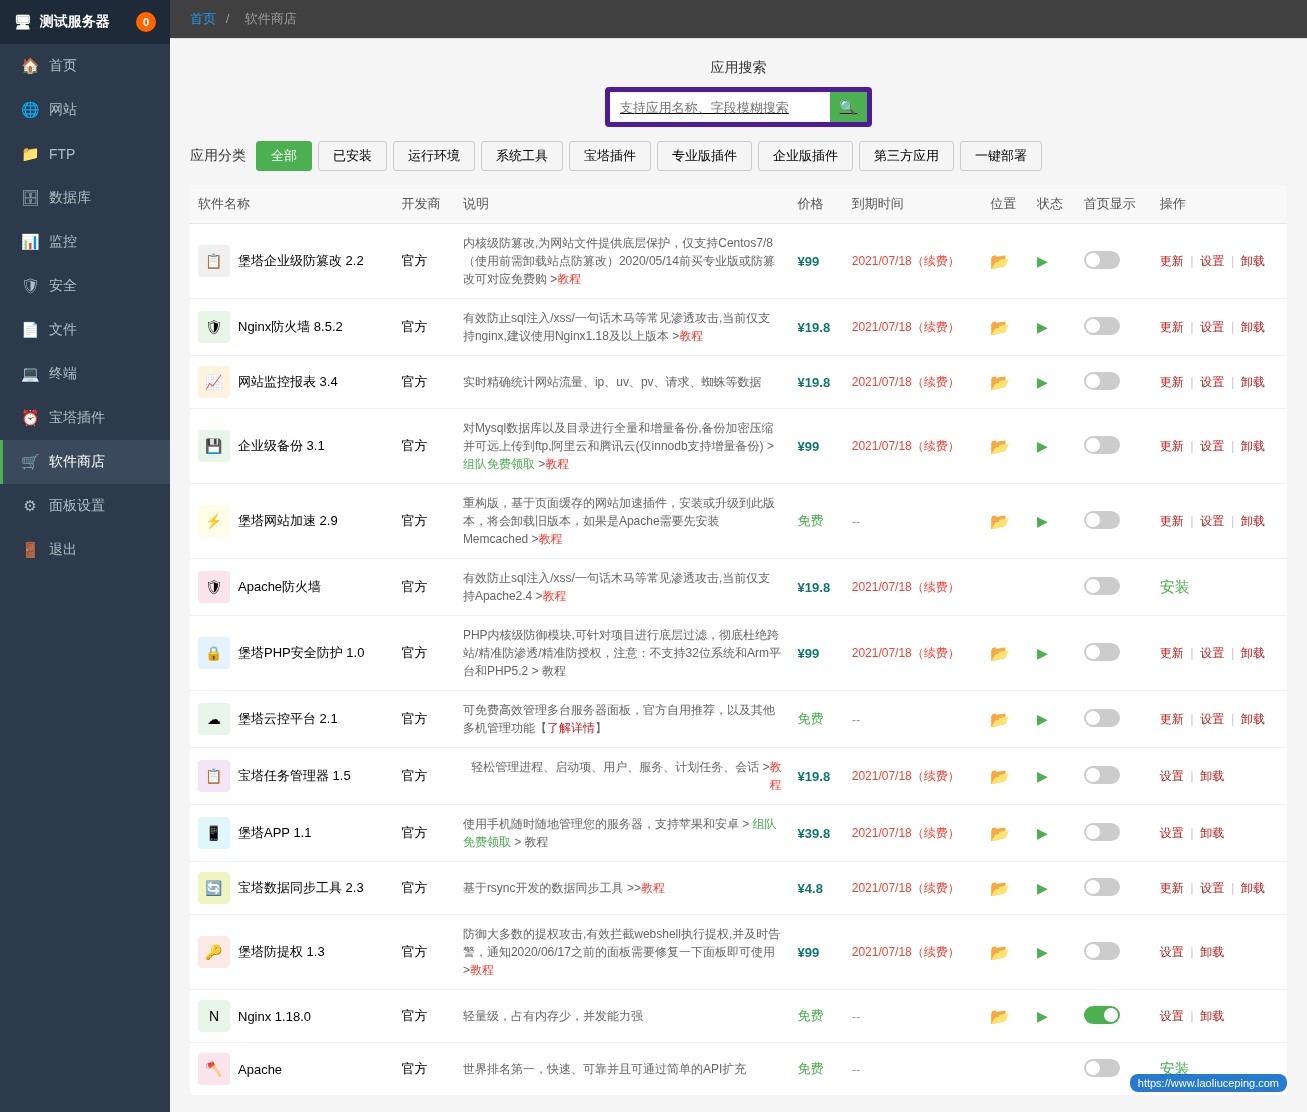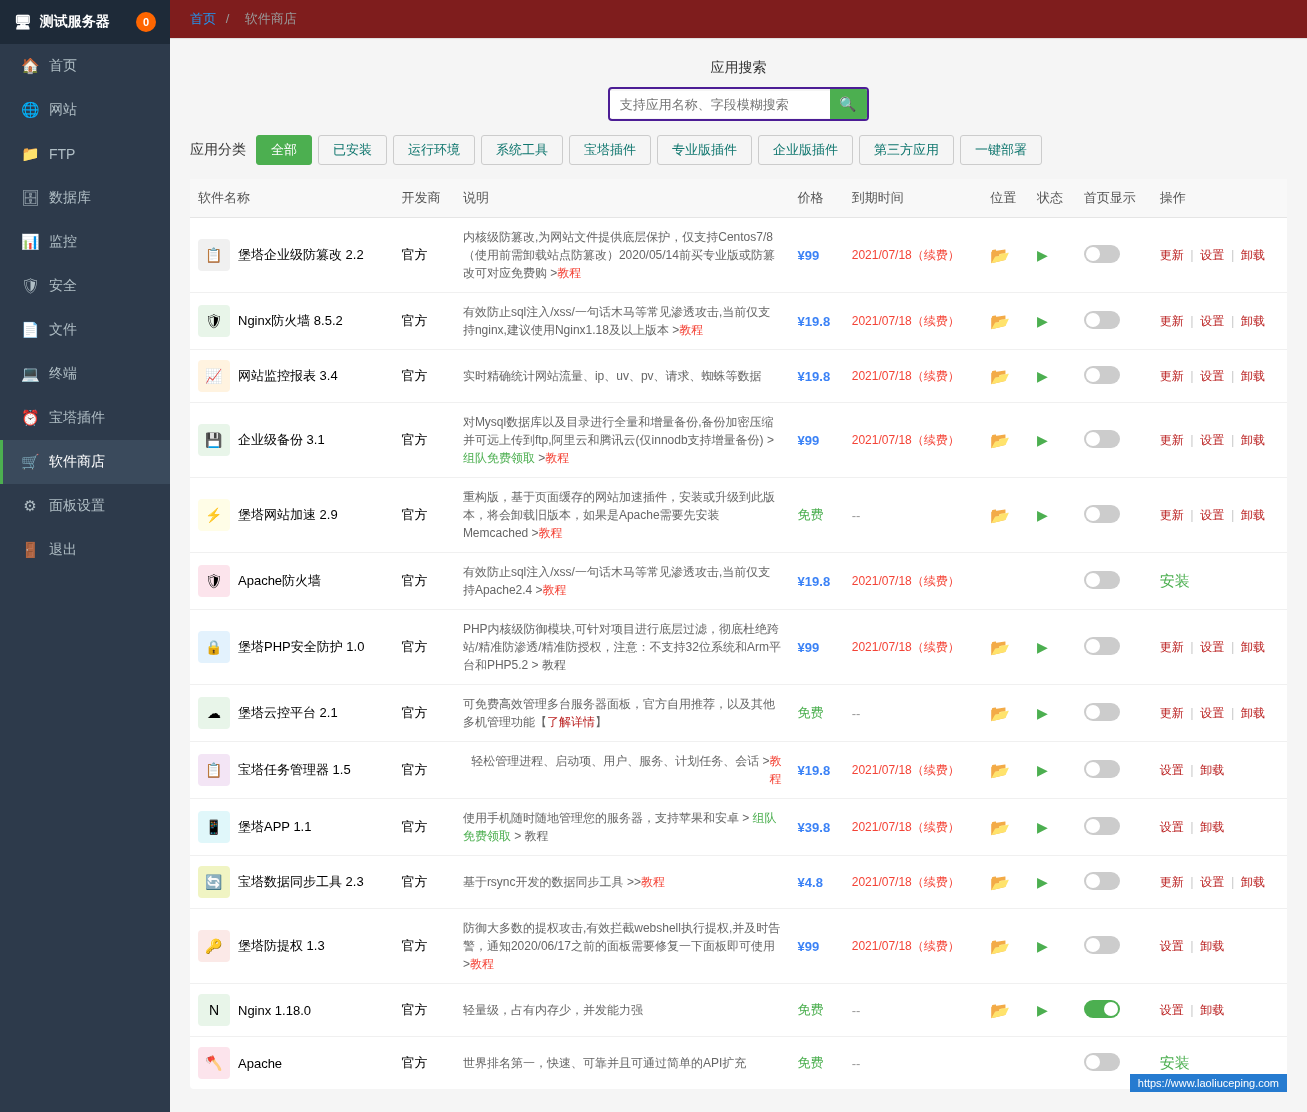--- a/index.html
+++ b/index.html
@@ -49,42 +49,42 @@
       border-left: 3px solid transparent;
     }
     .sidebar-item.active { background: #3a4a5c; color: #fff; border-left: 3px solid #4caf50; }
     .sidebar-item .si-icon { width: 18px; text-align: center; font-size: 15px; }
 
     
     .main { flex: 1; display: flex; flex-direction: column; overflow: hidden; }
 
     
     .topbar {
-      background: #7f1d1d;
+      background: #404040;
       padding: 10px 20px;
       border-bottom: 1px solid #e0e0e0;
       font-size: 13px;
       color: #666;
     }
     .topbar a { color: #2196f3; text-decoration: none; }
     .topbar span { color: #999; margin: 0 6px; }
 
     
     .content { flex: 1; overflow-y: auto; padding: 20px; background: #f5f5f5; }
 
     
     .search-bar {
       display: flex;
       align-items: center;
       gap: 10px;
       margin-bottom: 14px;
       flex-direction: column;
     }
     .search-label { font-size: 14px; color: #333; white-space: nowrap; }
-    .search-input-wrap { display: flex; align-items: center; border: 2px solid #4c1d95; border-radius: 4px; overflow: hidden; }
+    .search-input-wrap { display: flex; align-items: center; border: 5px solid #4c1d95; border-radius: 4px; overflow: hidden; text-decoration: underline; }
     .search-input-wrap input {
       border: none;
       outline: none;
       padding: 6px 10px;
       font-size: 13px;
       width: 220px;
       color: #999;
     }
     .search-btn {
       background: #4caf50;
@@ -104,21 +104,21 @@
       flex-wrap: wrap;
     }
     .filter-label { font-size: 14px; color: #333; margin-right: 4px; }
     .filter-btn {
       padding: 5px 14px;
       border: 1px solid #ccc;
       background: #f5f5f5;
       border-radius: 3px;
       cursor: pointer;
       font-size: 13px;
-      color: #0f766e;
+      color: #000000;
     }
     .filter-btn.active { background: #4caf50; color: #fff; border-color: #4caf50; }
 
     
     .notice-bar {
       background: #fffbf0;
       border: 1px solid #f0d080;
       border-radius: 4px;
       padding: 12px 16px;
       margin-bottom: 14px;
@@ -166,21 +166,21 @@
     .app-icon {
       width: 32px;
       height: 32px;
       border-radius: 4px;
       display: flex;
       align-items: center;
       justify-content: center;
       font-size: 14px;
       flex-shrink: 0;
     }
-    .price { color: #3b82f6; font-weight: bold; }
+    .price { color: #0f766e; font-weight: bold; }
     .price-free { color: #4caf50; }
     .expire-renew { color: #f44336; font-size: 12px; }
     .action-link { color: #b91c1c; cursor: pointer; text-decoration: none; font-size: 12px; }
     .action-sep { color: #ccc; margin: 0 3px; }
     .action-install { color: #4caf50; cursor: pointer; font-size: 15px; }
     .desc-text { color: #666; font-size: 12px; line-height: 1.5; }
     .desc-link { color: #f44336; cursor: pointer; }
     .desc-link-green { color: #4caf50; cursor: pointer; }
     .toggle {
       width: 36px;
@@ -211,21 +211,21 @@
 
     
     .watermark {
       position: fixed;
       bottom: 20px;
       right: 20px;
       background: rgba(0,100,200,0.85);
       color: #fff;
       font-size: 11px;
       padding: 3px 8px;
-      border-radius: 0;
+      border-radius: 8px;
       z-index: 999;
     }
   </style>
 </head>
 <body>
 
 <div class="sidebar">
   <div class="sidebar-header">
     <span>🖥</span>
     <span>测试服务器</span>

